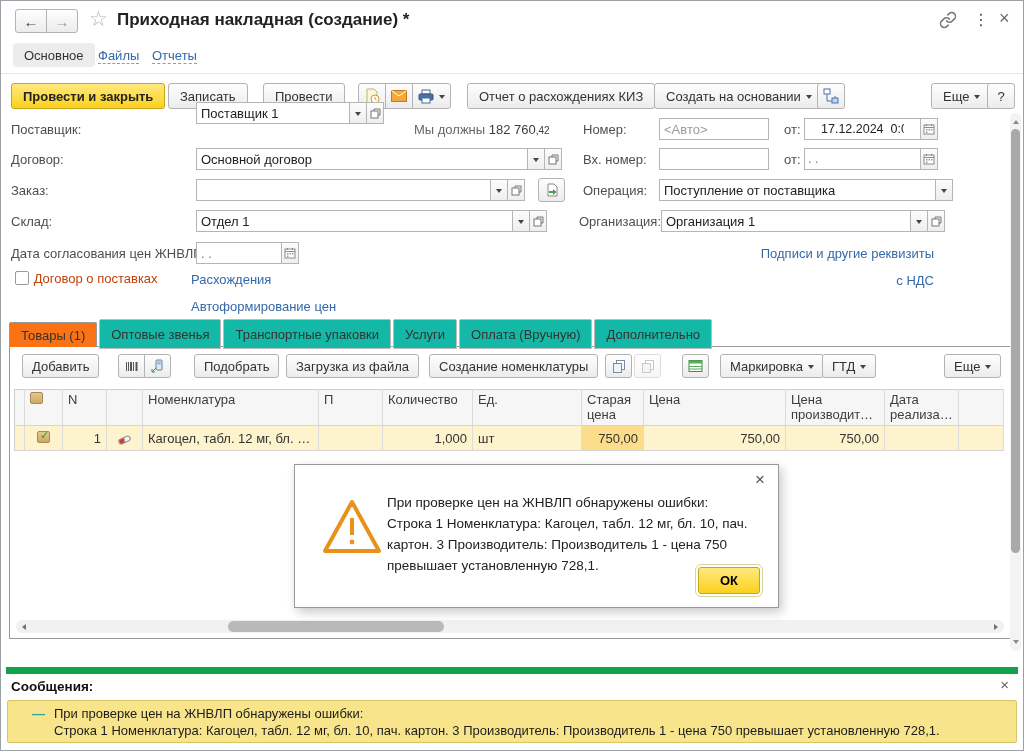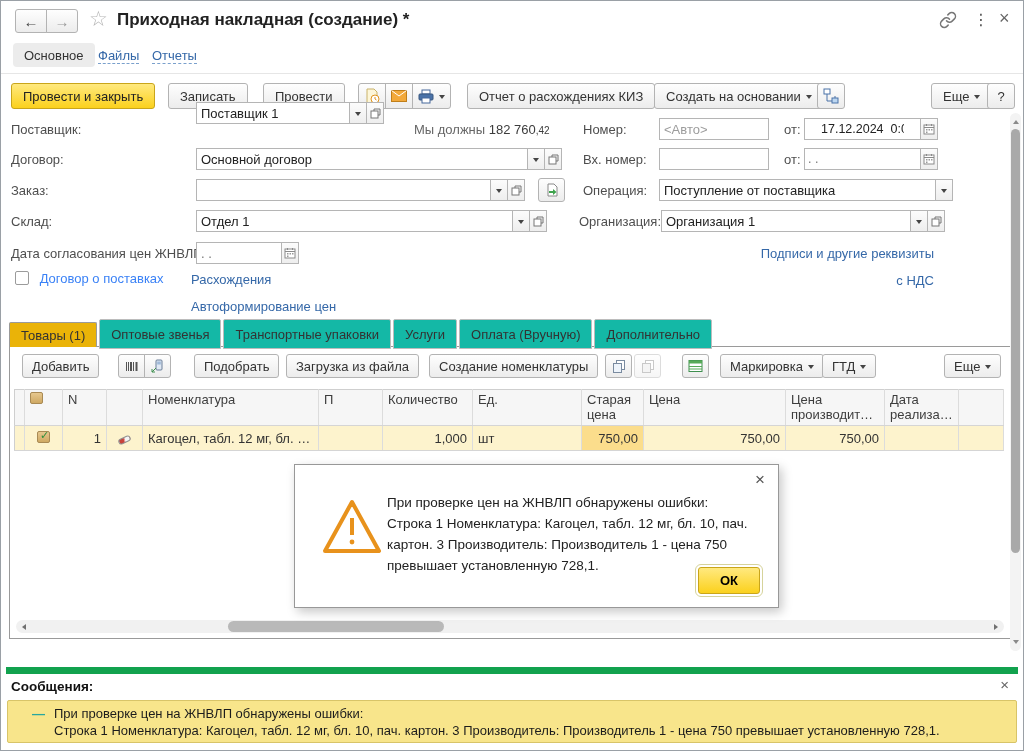--- a/index.html
+++ b/index.html
@@ -7,21 +7,21 @@
   #root{position:relative;width:1024px;height:751px;background:#fff;border:1px solid #9aa0a6;
     font-family:"Liberation Sans","DejaVu Sans",sans-serif;font-size:13px;color:#333;overflow:hidden}
   .abs{position:absolute}
   .lbl{position:absolute;color:#4e4e4e;white-space:nowrap}
   .btn{display:inline-flex;align-items:center;justify-content:center;gap:5px;
     background:linear-gradient(#fefefe,#ececec);border:1px solid #b3b3b3;border-radius:3px;
     height:26px;padding:0 11px;font-size:13px;color:#333;white-space:nowrap;cursor:default}
   .btn.small{height:24px;padding:0 9px}
   .btn.icon{padding:0 5px;min-width:27px}
   .btn.disabled{opacity:.45}
-  .btn-yellow{background:linear-gradient(#ffe97f,#fbd11d);border-color:#c9a51a;font-weight:400;color:#222}
+  .btn-yellow{background:linear-gradient(#ffe97f,#fbd11d);border-color:#c9a51a;font-weight:700;color:#222}
   .btngroup{display:inline-flex}
   .btngroup .btn{border-radius:0;margin-left:-1px}
   .btngroup .btn:first-child{border-radius:3px 0 0 3px;margin-left:0}
   .btngroup .btn:last-child{border-radius:0 3px 3px 0}
   .caret{width:0;height:0;border:3.5px solid transparent;border-top:4px solid #444;margin-top:4px;display:inline-block}
   .navbtn{width:32px;height:24px;display:inline-flex;align-items:center;justify-content:center;font-size:15px}
   .input{border:1px solid #b5b5b5;background:#fff;height:22px;font:13px "Liberation Sans","DejaVu Sans",sans-serif;padding:0 4px;color:#222}
   .input::placeholder{color:#9c9c9c}
   .muted{color:#777}
   .fieldrow{position:absolute;display:flex;align-items:stretch;height:22px}
@@ -29,21 +29,21 @@
   .cbtn{width:17px;border:1px solid #b5b5b5;border-left:none;background:linear-gradient(#fcfcfc,#eeeeee);
     display:flex;align-items:center;justify-content:center;flex:0 0 17px}
   .link{color:#3568a8;cursor:pointer;white-space:nowrap}
   .dashedlink{color:#3568a8;text-decoration:none;border-bottom:1px dashed #7aa0cc;cursor:pointer;white-space:nowrap}
   .chip{display:inline-flex;align-items:center;height:24px;padding:0 11px;background:#ececec;border-radius:4px;color:#333}
   .checkbox{width:14px;height:14px;border:1px solid #9b9b9b;background:#fff;border-radius:2px;
     display:inline-flex;align-items:center;justify-content:center;vertical-align:-2px}
   .checkbox.checked::after{content:"✓";color:#2f9e44;font-weight:700;font-size:12px;line-height:1}
   .tab{position:relative;display:inline-flex;align-items:center;height:30px;padding:0 11px;margin-right:2px;
     border:1px solid #bcbcbc;background:#14b8a6;border-radius:2px 2px 0 0;color:#333;top:2px}
-  .tab.active{height:25px;top:0;background:#eab308;border-color:#9a9a9a;border-bottom:none;z-index:3}
+  .tab.active{height:25px;top:0;background:#f97316;border-color:#9a9a9a;border-bottom:none;z-index:3}
   .panel{position:absolute;left:8px;top:345px;width:1002px;height:293px;border:1px solid #9a9a9a;background:#fff;z-index:2}
   .grid{border-collapse:collapse;table-layout:fixed;width:990px;font-size:13px;border:1px solid #cfcfcf}
   .grid th{background:#f6f6f6;font-weight:400;text-align:left;vertical-align:top;color:#3d3d3d;height:36px}
   .grid th,.grid td{border-right:1px solid #dcdcdc;border-bottom:1px solid #d5d5d5;
     padding:2px 5px;overflow:hidden;white-space:nowrap;text-overflow:ellipsis}
   .grid td{height:25px}
   .datarow td{background:#fdf3cd}
   td.oldprice{background:#fbdd8c}
   .num{text-align:right}
   .cicon{text-align:center;padding:2px 2px}
@@ -300,21 +300,21 @@
           <path d="M4 3V1h6v6H8" fill="none" stroke="#777"></path>
         </svg>
     </div>
   </div>
 
   <span class="abs link" style="right:89px;top:245px">Подписи и другие реквизиты</span>
   <span class="abs link" style="right:89px;top:272px">с НДС</span>
 
   <span class="abs" style="left:14px;top:270px">
     <span class="checkbox"></span>
-    <span style="margin-left:7px;color:#3b82f6">Договор о поставках</span>
+    <span style="margin-left:1px;color:#c2410c">Договор о поставках</span>
   </span>
   <span class="abs link" style="left:190px;top:271px">Расхождения</span>
 
   <span class="abs link" style="left:190px;top:298px">Автоформирование цен</span>
 
   <div class="abs" style="left:8px;top:321px;height:25px;display:flex;align-items:flex-end;z-index:3">
     <span class="tab active">Товары (1)</span>
     <span class="tab">Оптовые звенья</span>
     <span class="tab">Транспортные упаковки</span>
     <span class="tab">Услуги</span>

